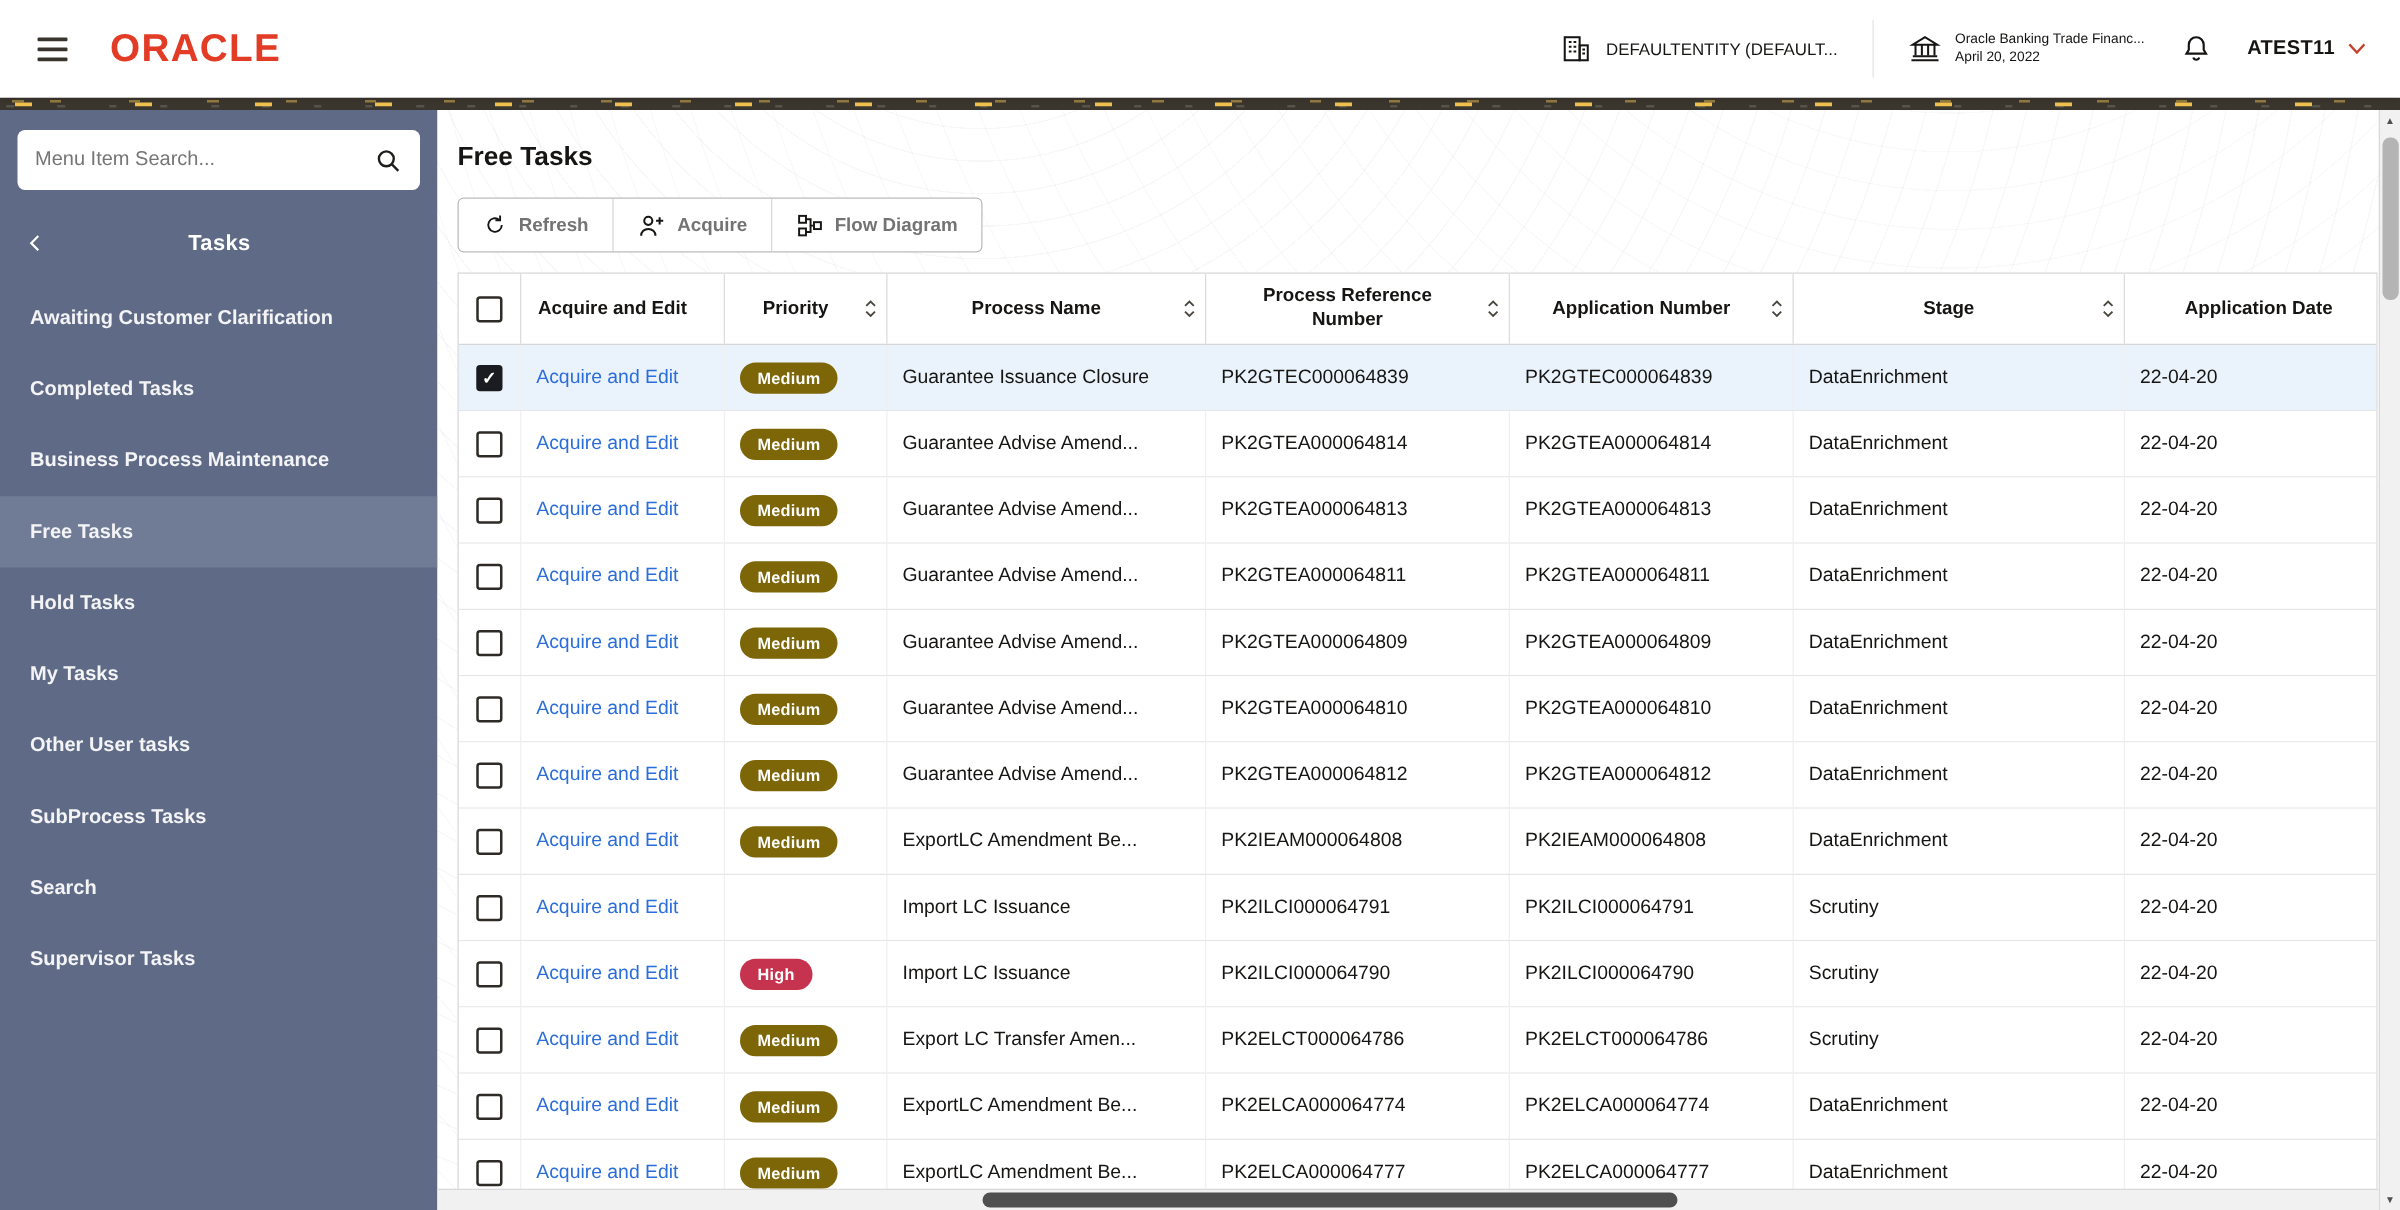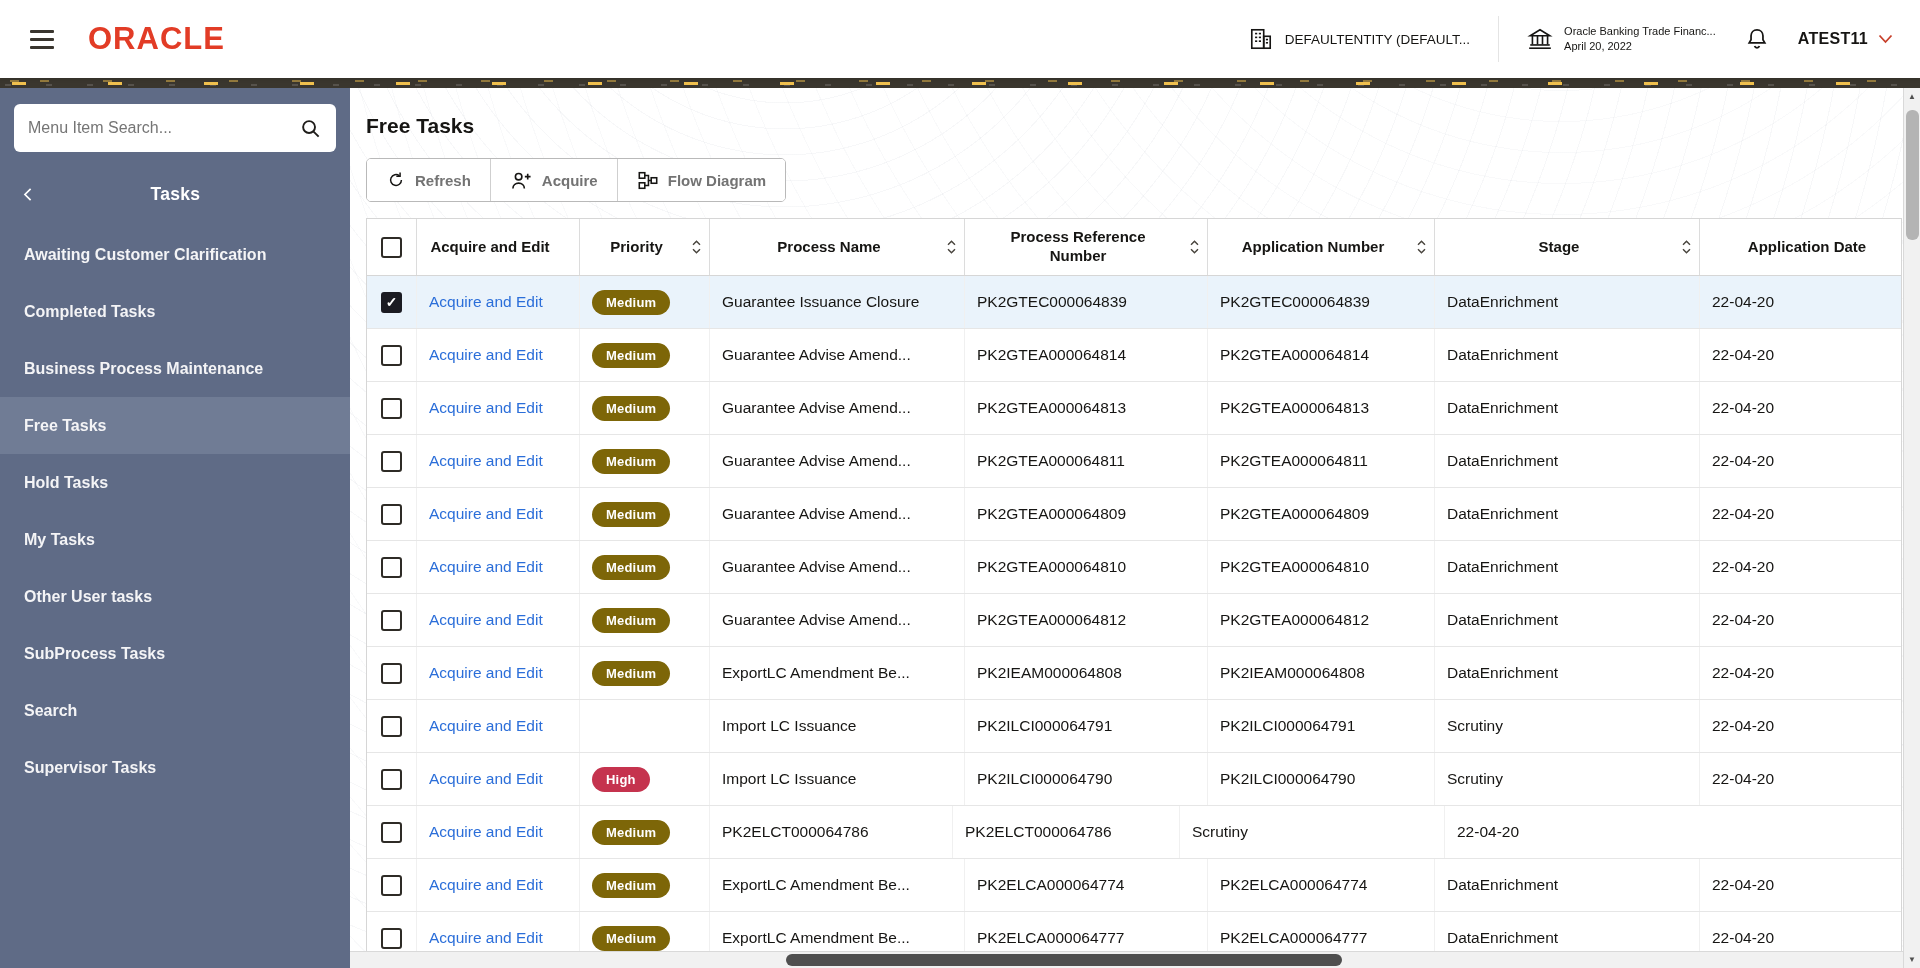--- a/index.html
+++ b/index.html
@@ -492,20 +492,21 @@
           <div class="tr">
             <div class="td col-select" style="width: 50px;">
               <span class="cb"></span>
             </div>
             <div class="td col-action" style="width: 163px;">
               <span class="link">Acquire and Edit</span>
             </div>
             <div class="td col-priority" style="width: 130px;">
               <span class="pill medium">Medium</span>
             </div>
+            <div class="td col-process_name" style="width: 255px;">Export LC Transfer Amen...</div>
             <div class="td col-process_ref" style="width: 243px;">PK2ELCT000064786</div>
             <div class="td col-app_no" style="width: 227px;">PK2ELCT000064786</div>
             <div class="td col-stage" style="width: 265px;">Scrutiny</div>
             <div class="td col-app_date" style="width: 230px;">22-04-20</div>
           </div>
           <div class="tr">
             <div class="td col-select" style="width: 50px;">
               <span class="cb"></span>
             </div>
             <div class="td col-action" style="width: 163px;">

